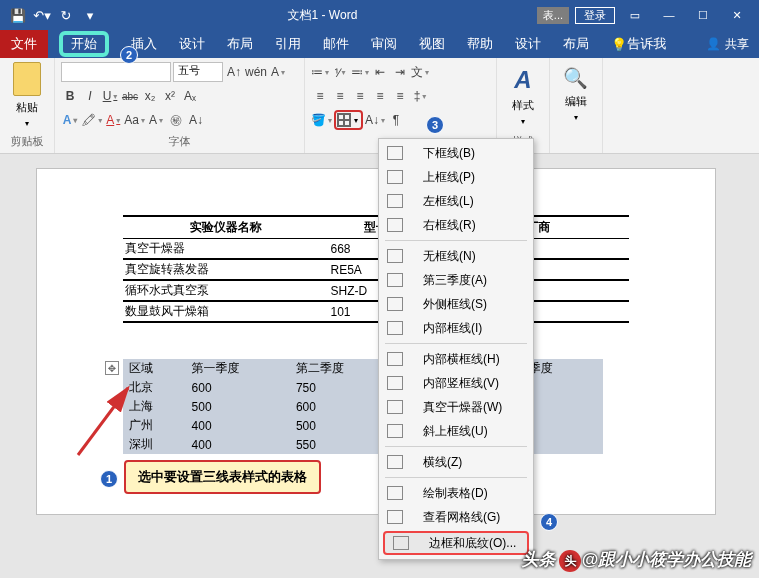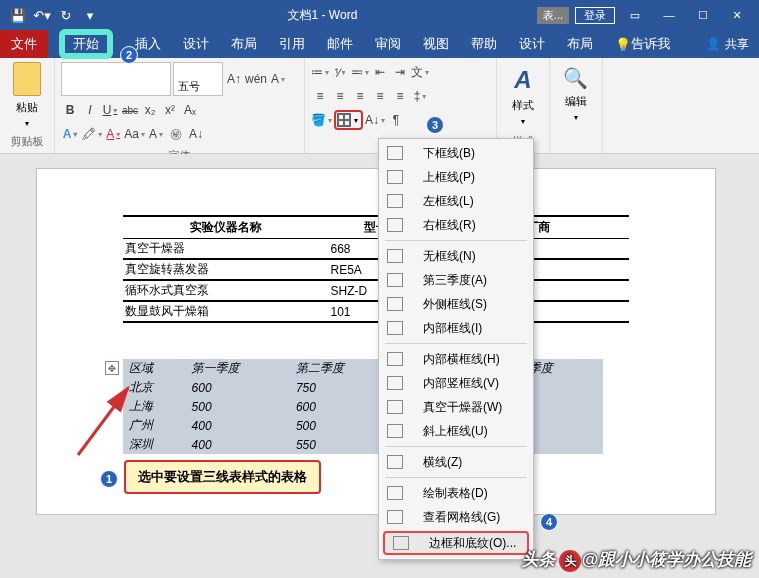--- a/index.html
+++ b/index.html
@@ -10,49 +10,49 @@
 .qat-btn { width: 20px; height: 20px; display: flex; align-items: center; justify-content: center; font-size: 13px; }
 .title-center { flex: 1; text-align: center; }
 .title-right { display: flex; align-items: center; gap: 6px; padding-right: 8px; }
 .win-btn { width: 28px; height: 20px; display: flex; align-items: center; justify-content: center; font-size: 11px; }
 .table-tools { background: #7e7e7e; padding: 1px 6px; font-size: 11px; }
 .login-box { border: 1px solid #fff; padding: 0 8px; font-size: 11px; }
 
 .tabs { height: 28px; background: #2b579a; display: flex; align-items: center; color: #fff; font-size: 13px; }
 .tab { padding: 0 11px; height: 100%; display: flex; align-items: center; }
 .tab.file { background: #b91c1c; font-family: Liberation Mono, monospace; }
-.tab-highlight { border: 6px solid #5eead4; border-radius: 6px; padding: 0 8px; }
+.tab-highlight { border: 4px solid #5eead4; border-radius: 6px; padding: 0 8px; }
 .share { margin-left: auto; margin-right: 10px; font-size: 12px; }
 
 .ribbon { height: 96px; background: #f3f3f3; border-bottom: 1px solid #d0d0d0; display: flex; }
 .group { border-right: 1px solid #e0e0e0; padding: 4px 6px; display: flex; flex-direction: column; }
 .group-label { font-size: 11px; color: #666; text-align: center; margin-top: auto; }
 .paste-big { width: 42px; height: 72px; display: flex; flex-direction: column; align-items: center; justify-content: flex-start; font-size: 11px; gap: 4px; }
 .paste-icon { width: 28px; height: 34px; background: #f8d66d; border: 1px solid #c0a040; border-radius: 2px; }
 .font-row { display: flex; gap: 2px; align-items: center; margin-bottom: 4px; }
-.font-sel { border: 1px solid #c0c0c0; background: #fff; height: 20px; font-size: 11px; padding: 16px 4px; }
+.font-sel { border: 1px solid #c0c0c0; background: #fff; height: 20px; font-size: 11px; padding: 0 4px; }
 .rib-btn { min-width: 18px; height: 20px; display: flex; align-items: center; justify-content: center; font-size: 12px; color: #444; }
 .rib-btn.dd::after { content: "▾"; font-size: 8px; margin-left: 2px; color: #888; }
 .styles-big { width: 40px; height: 72px; display: flex; flex-direction: column; align-items: center; font-size: 11px; gap: 4px; padding-top: 4px; }
 .styles-icon { font-size: 24px; color: #2b579a; font-weight: bold; font-style: italic; }
 .border-split { display: flex; align-items: center; gap: 1px; padding: 1px; }
 .border-split.hl { border: 2px solid #d03030; border-radius: 4px; }
 .grid-icon { width: 14px; height: 14px; border: 1px solid #666; display: grid; grid-template: 1fr 1fr / 1fr 1fr; }
 .grid-icon > div { border: 0.5px solid #666; }
 
 .doc-area { position: absolute; top: 154px; left: 0; right: 0; bottom: 0; background: #e6e6e6; overflow: hidden; }
 .page { position: absolute; top: 14px; left: 36px; width: 680px; background: #fff; border: 1px solid #c0c0c0; padding: 46px 86px 60px 86px; }
 
 .tbl1 { width: 100%; border-collapse: collapse; font-size: 12px; }
 .tbl1 th { border-top: 2px solid #000; border-bottom: 1px solid #000; font-weight: bold; padding: 2px; font-family: Liberation Serif, serif; }
 .tbl1 td { padding: 1px 2px; }
 .tbl1 tr:last-child td { border-bottom: 2px solid #000; }
 
 .sel-tbl { margin-top: 36px; background: #c8d0dc; border-collapse: collapse; font-size: 12px; width: 480px; }
-.sel-tbl td, .sel-tbl th { padding: 1px 6px; text-align: left; font-weight: normal; font-style: italic; }
+.sel-tbl td, .sel-tbl th { padding: 1px 6px; text-align: left; font-weight: normal; }
 .move-handle { position: absolute; width: 14px; height: 14px; border: 1px solid #888; background: #fff; display: flex; align-items: center; justify-content: center; font-size: 10px; color: #666; }
 
 .dropdown { position: absolute; top: 138px; left: 378px; width: 156px; background: #f5f5f5; border: 1px solid #c0c0c0; box-shadow: 2px 2px 6px rgba(0,0,0,0.25); padding: 2px 0; font-size: 12px; }
 .dd-item { display: flex; align-items: center; height: 24px; padding: 0 8px; gap: 20px; }
 .dd-item.sel { border: 2px solid #ef4444; border-radius: 4px; margin: 2px 4px; background: #e8e8e8; }
 .dd-icon { width: 16px; height: 14px; border: 1px solid #888; position: relative; flex-shrink: 0; }
 .dd-sep { height: 1px; background: #d0d0d0; margin: 3px 6px; }
 
 .badge { position: absolute; width: 18px; height: 18px; border-radius: 50%; background: #2962bd; color: #fff; font-size: 11px; font-weight: bold; display: flex; align-items: center; justify-content: center; border: 1px solid #fff; }
 .callout { position: absolute; background: #fff4c2; border: 2px solid #d03030; border-radius: 4px; padding: 6px 12px; font-size: 13px; font-weight: bold; }

